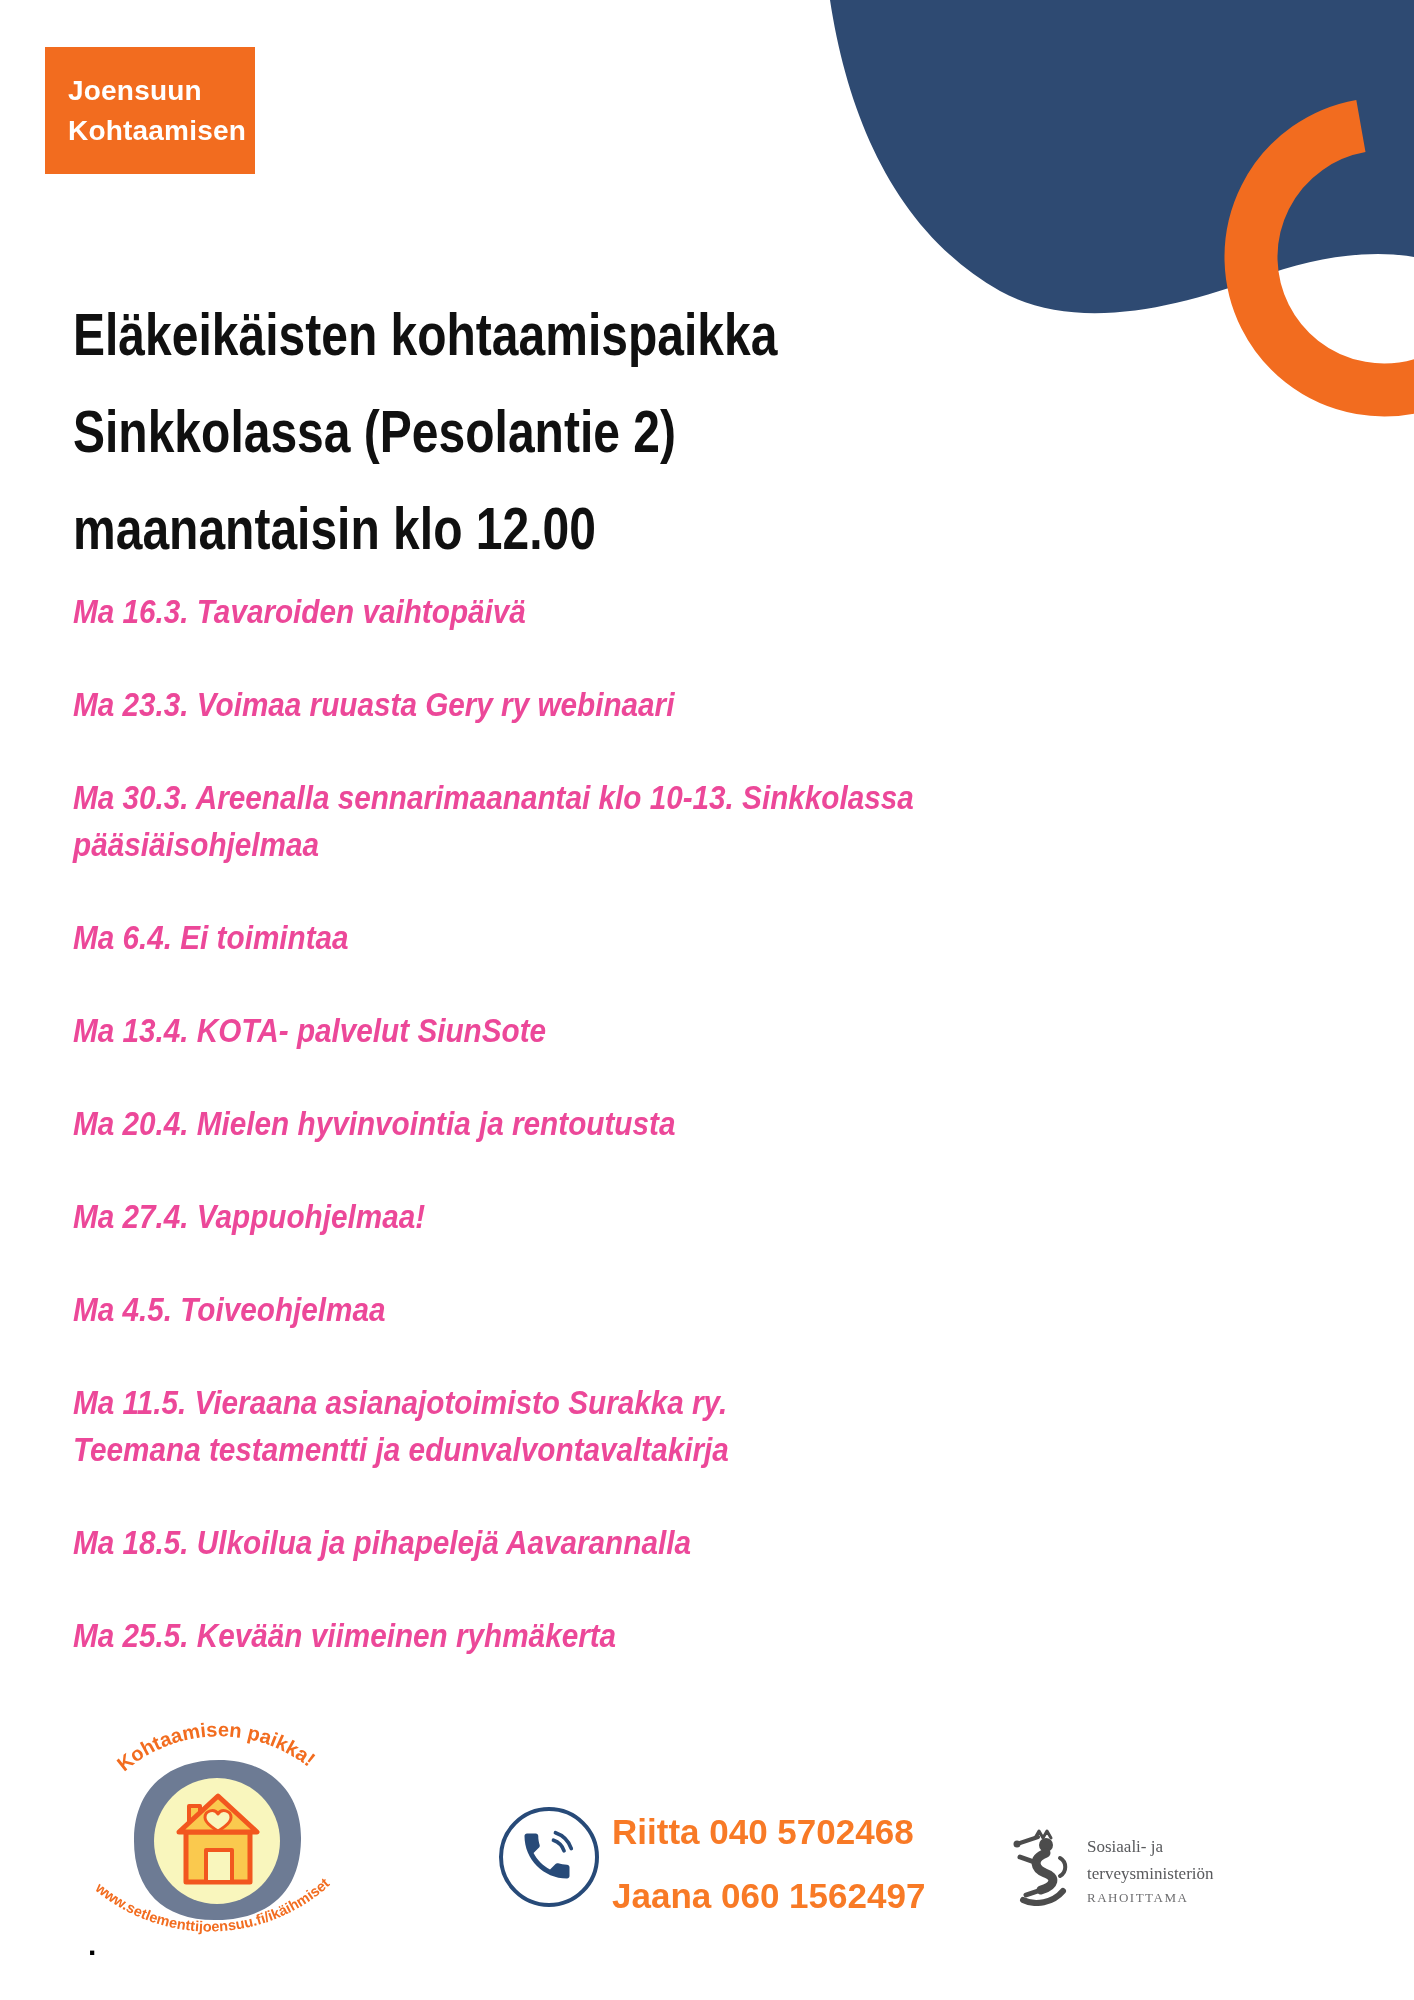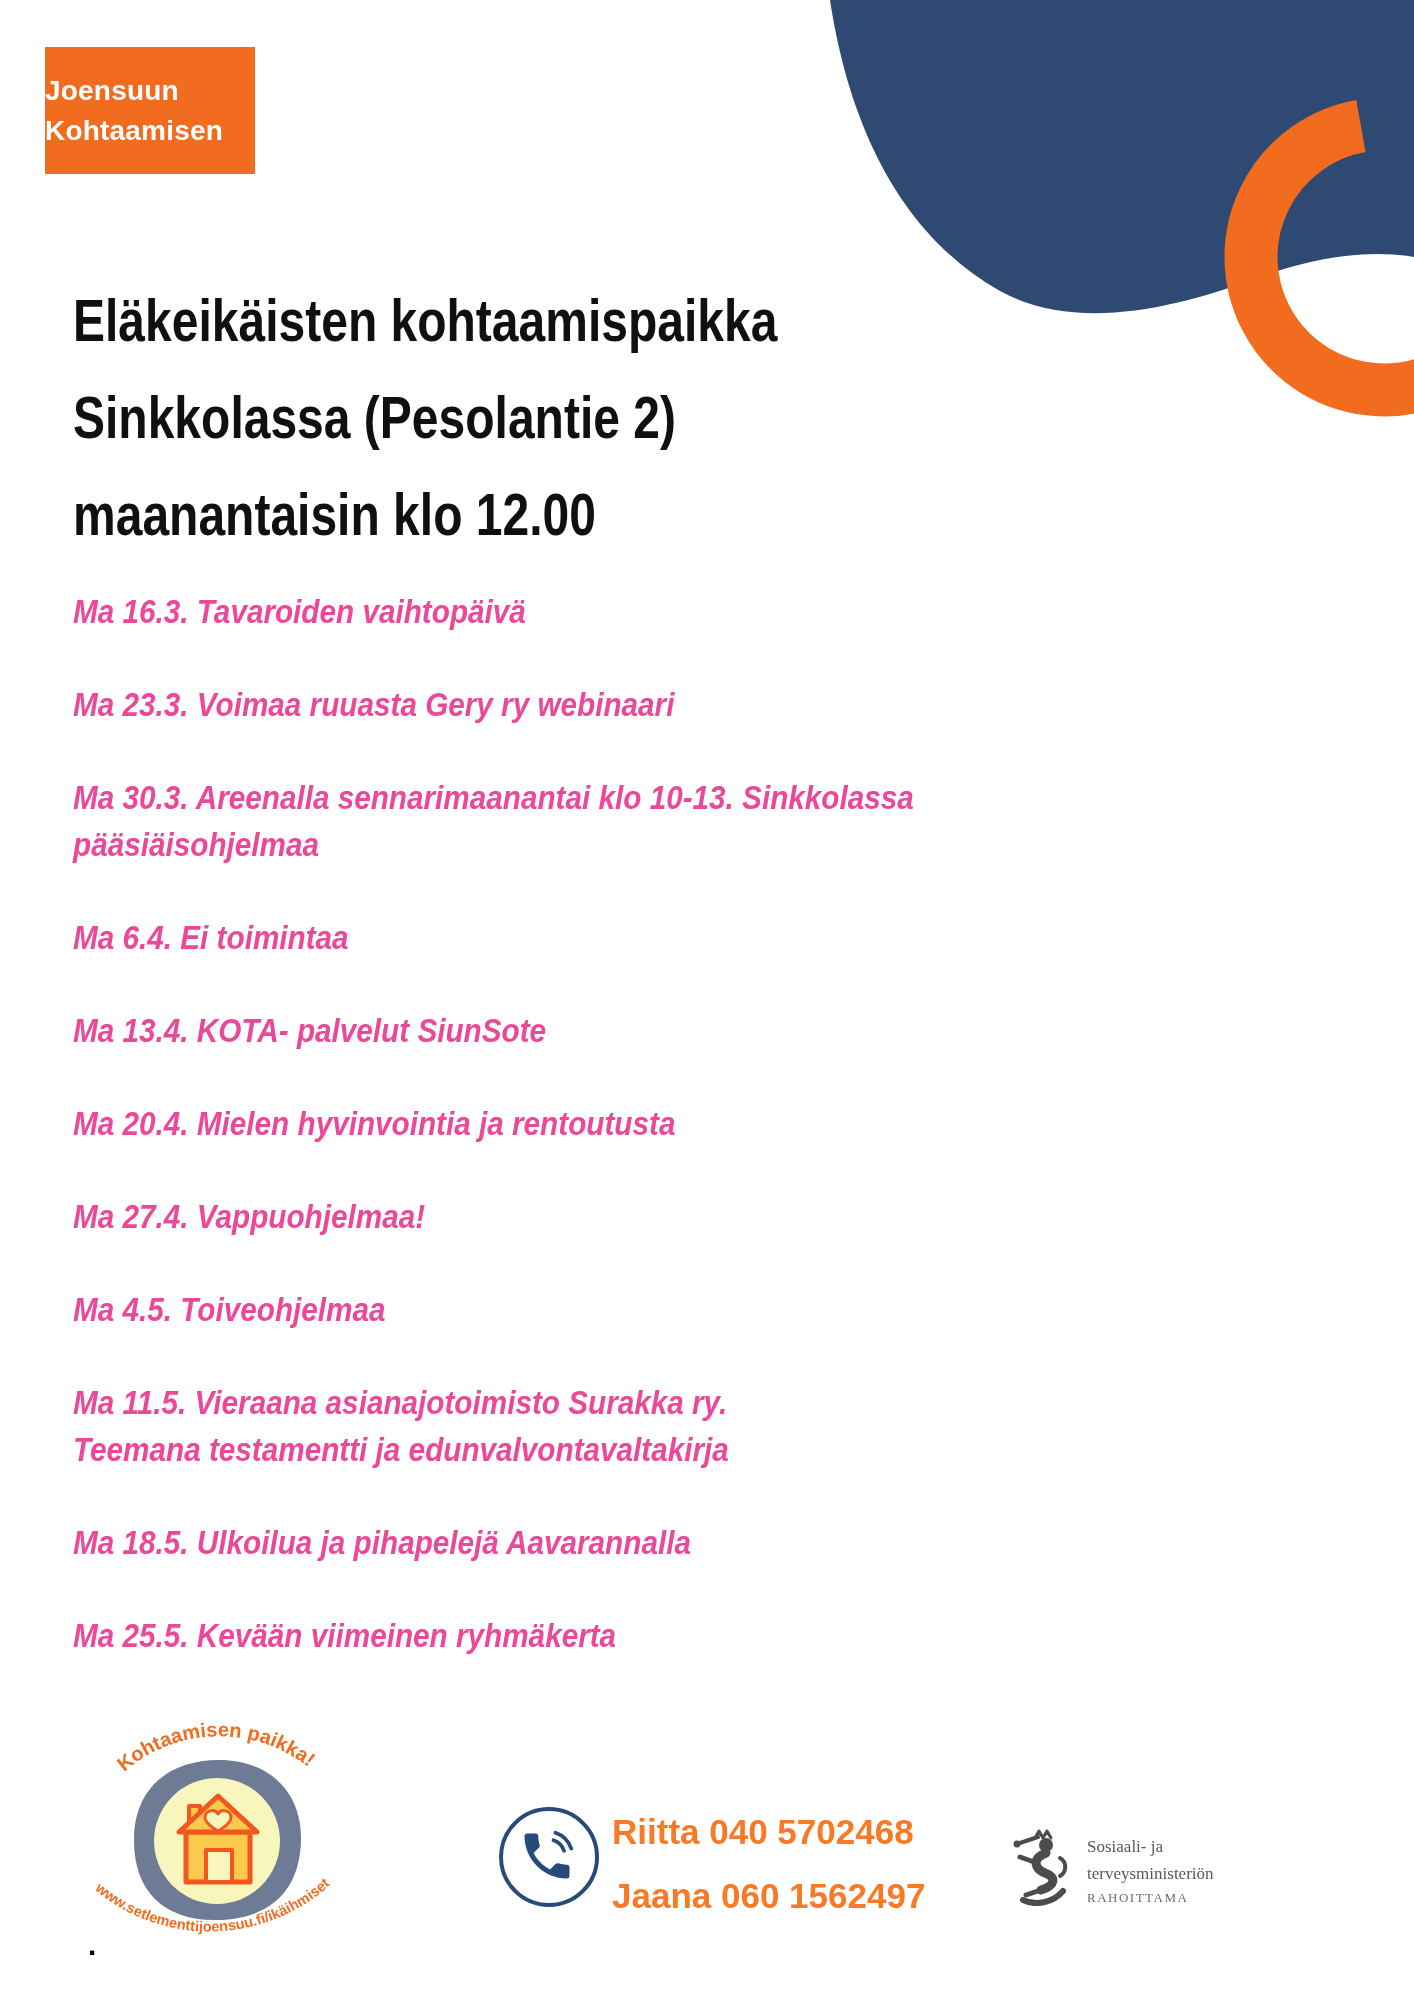--- a/index.html
+++ b/index.html
@@ -4,27 +4,27 @@
 <style>
   html,body{margin:0;padding:0;background:#ffffff;}
   #page{
     position:relative;width:1414px;height:2000px;overflow:hidden;background:#fff;
     font-family:"Liberation Sans","DejaVu Sans",sans-serif;
   }
   .abs{position:absolute;}
   
   #brand-box{
     left:45px;top:47px;width:210px;height:127px;background:var(--brand-orange);
-    display:flex;flex-direction:column;justify-content:center;box-sizing:border-box;
+    display:flex;flex-direction:column;justify-content:center;padding-left:23px;box-sizing:border-box;
   }
   #brand-box .brand-line{
     color:#ffffff;font-weight:bold;font-size:28px;line-height:40px;letter-spacing:.2px;
   }
   
-  #headline{left:73px;top:272px;color:var(--text-dark);}
+  #headline{left:73px;top:286px;color:var(--text-dark);}
   #headline .h-line{
     font-size:60px;font-weight:bold;height:97px;line-height:97px;white-space:nowrap;
     transform:scaleX(.80);transform-origin:0 50%;letter-spacing:0;
   }
   
   #schedule{left:73px;top:588px;width:1050px;color:#ec4899;font-style:italic;}
   #schedule .item{
     font-size:33px;font-weight:bold;line-height:47px;margin-bottom:46px;white-space:nowrap;
     transform:scaleX(.90);transform-origin:0 0;
   }

